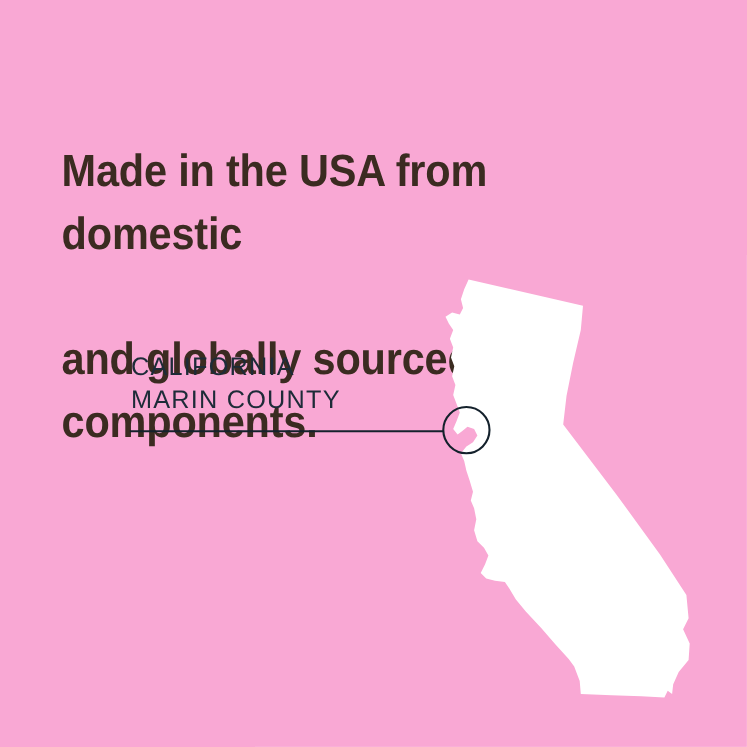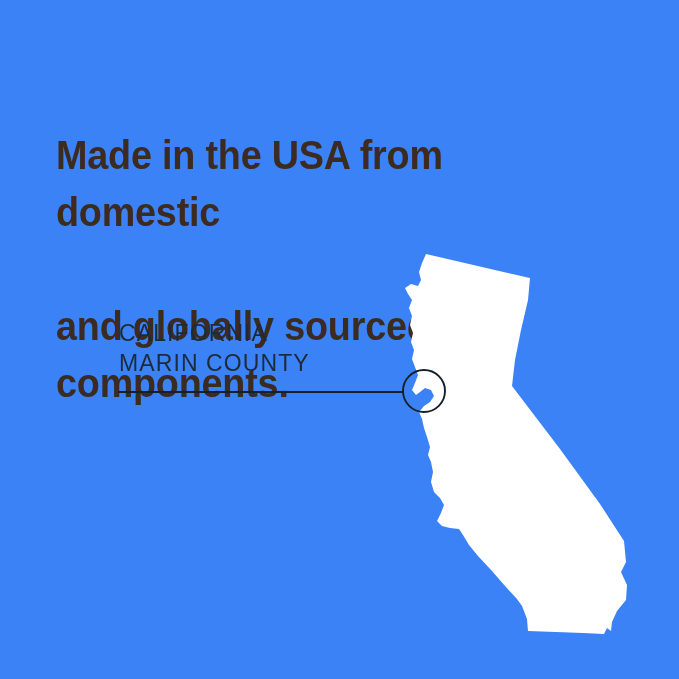--- a/index.html
+++ b/index.html
@@ -6,21 +6,21 @@
   html, body {
     margin: 0;
     padding: 0;
     background: #ffffff;
   }
   #canvas {
     position: relative;
     width: 679px;
     height: 679px;
     overflow: hidden;
-    background: #3b82f6;
+    background: #f9a8d4;
     font-family: "Liberation Sans", sans-serif;
     -webkit-font-smoothing: antialiased;
   }
 
   
   .headline {
     position: absolute;
     left: 56px;
     top: 70px;
     width: 600px;

